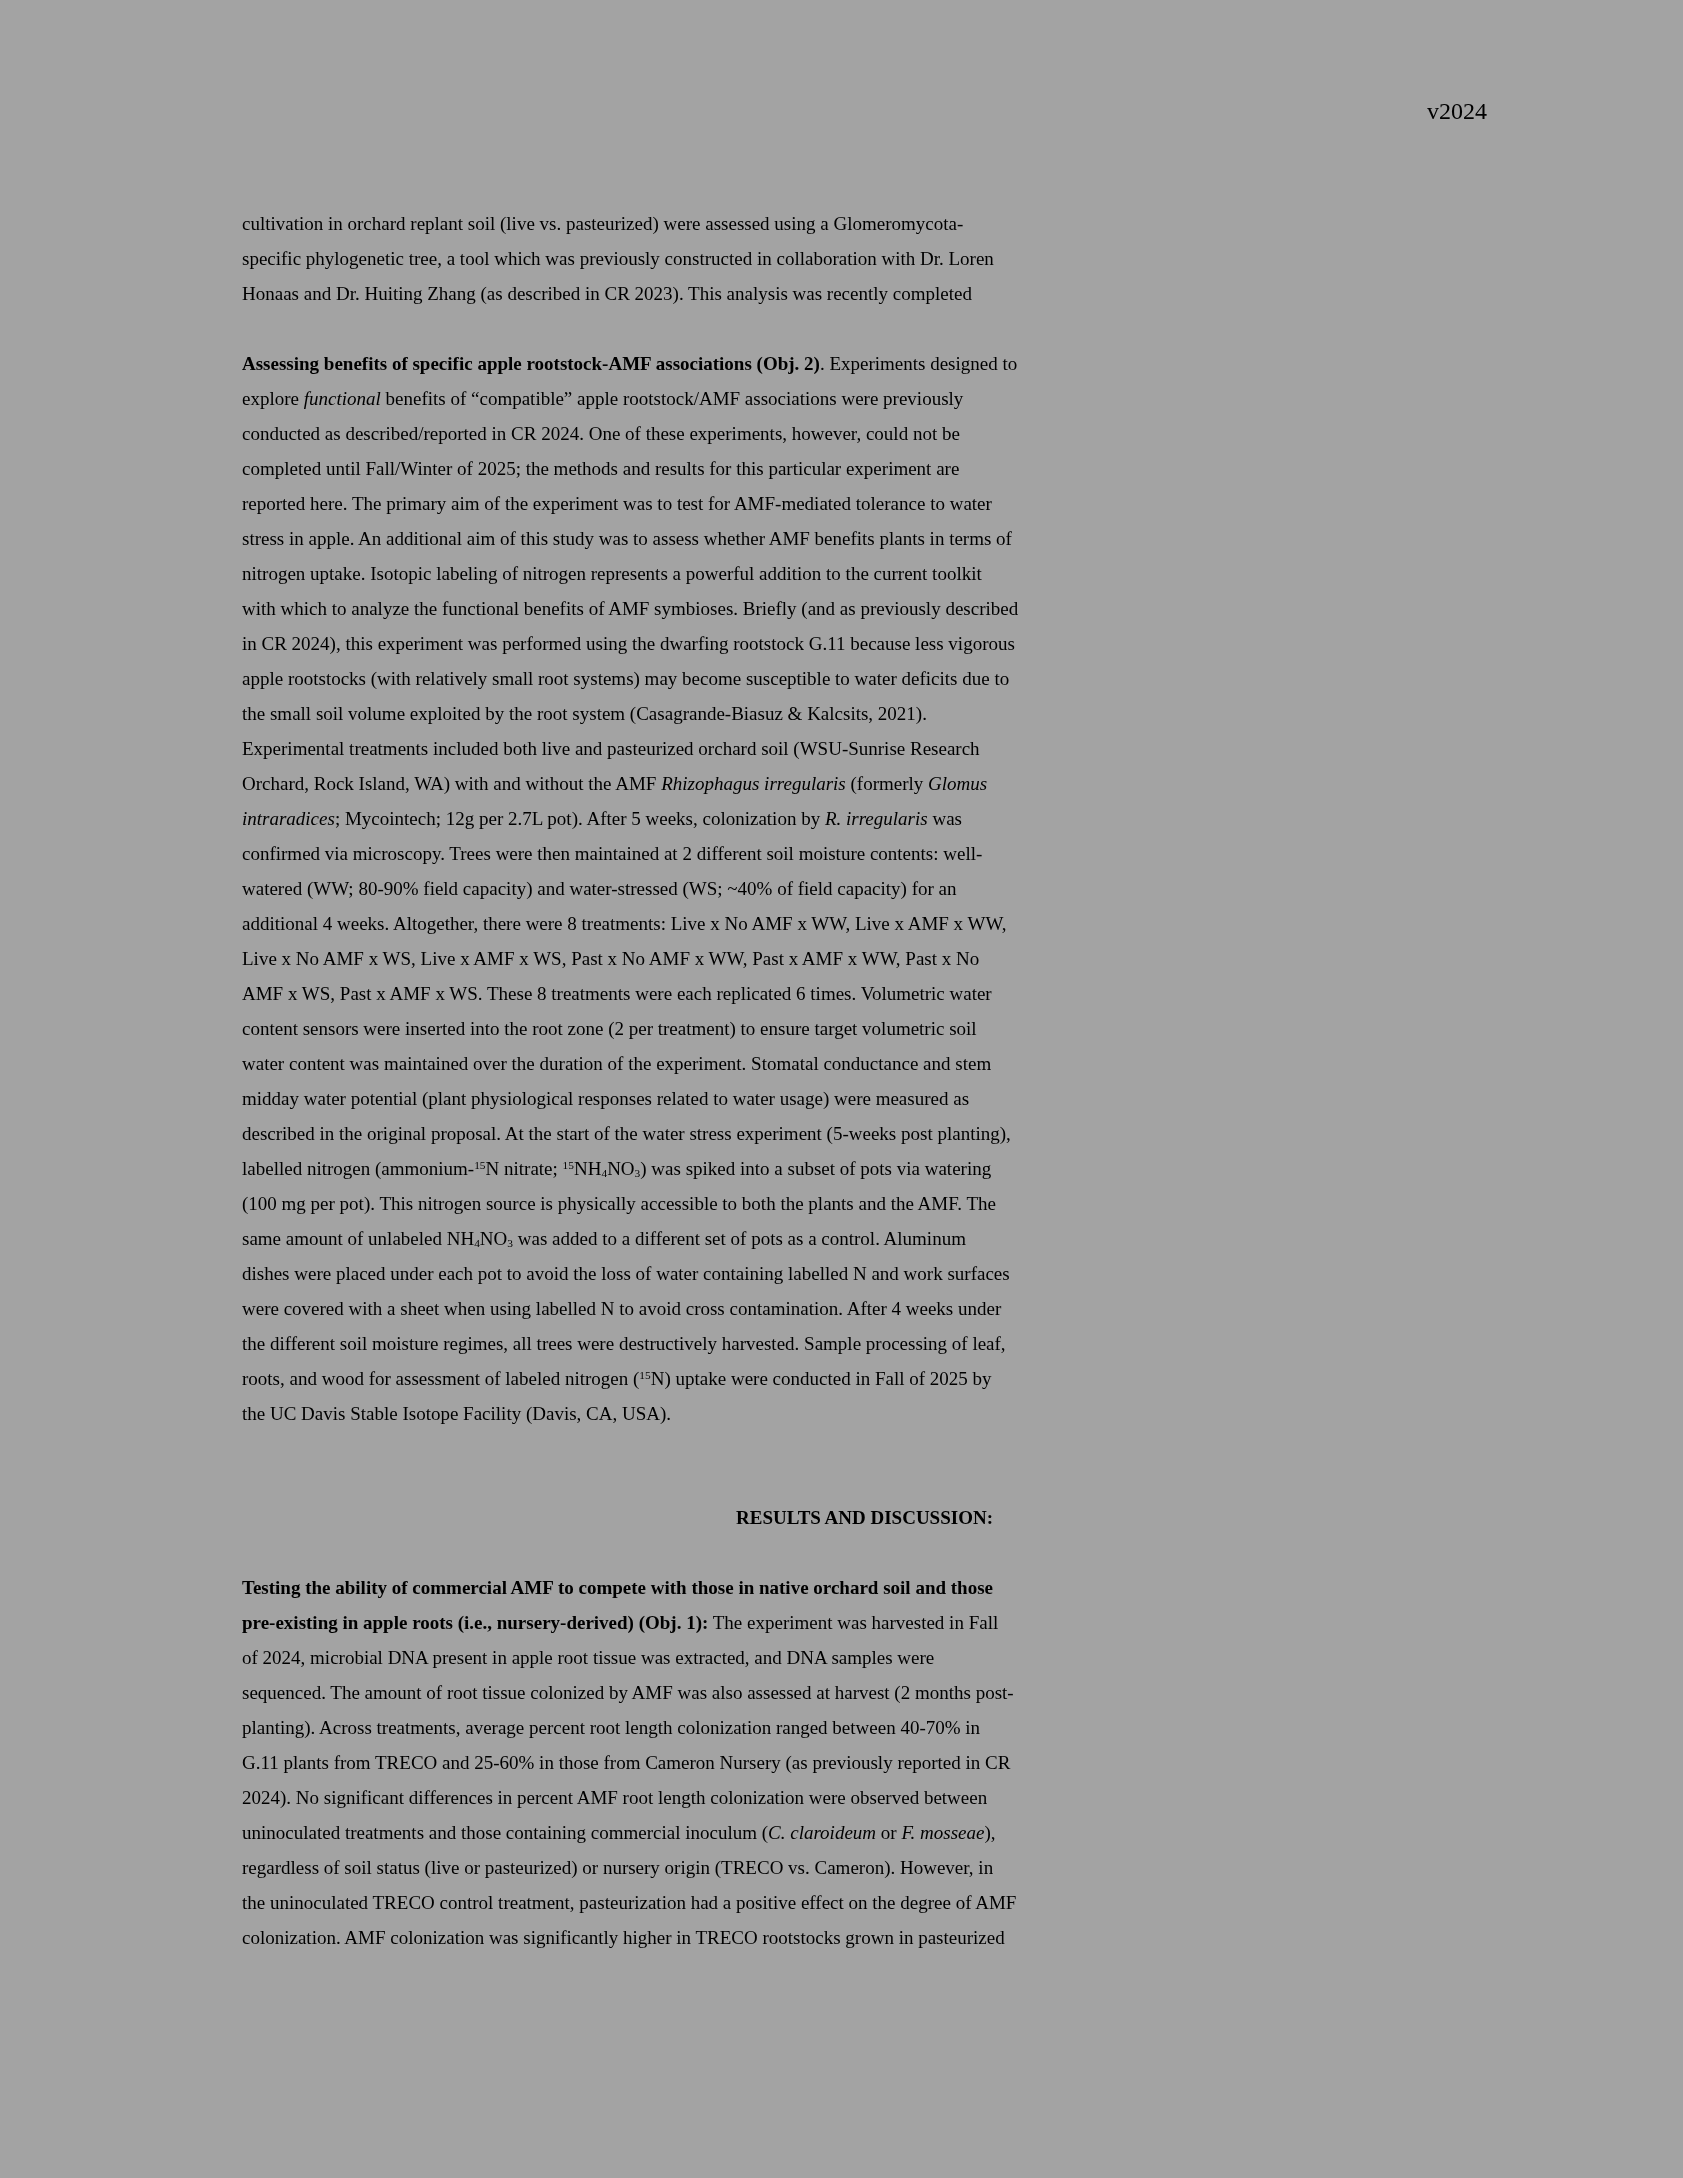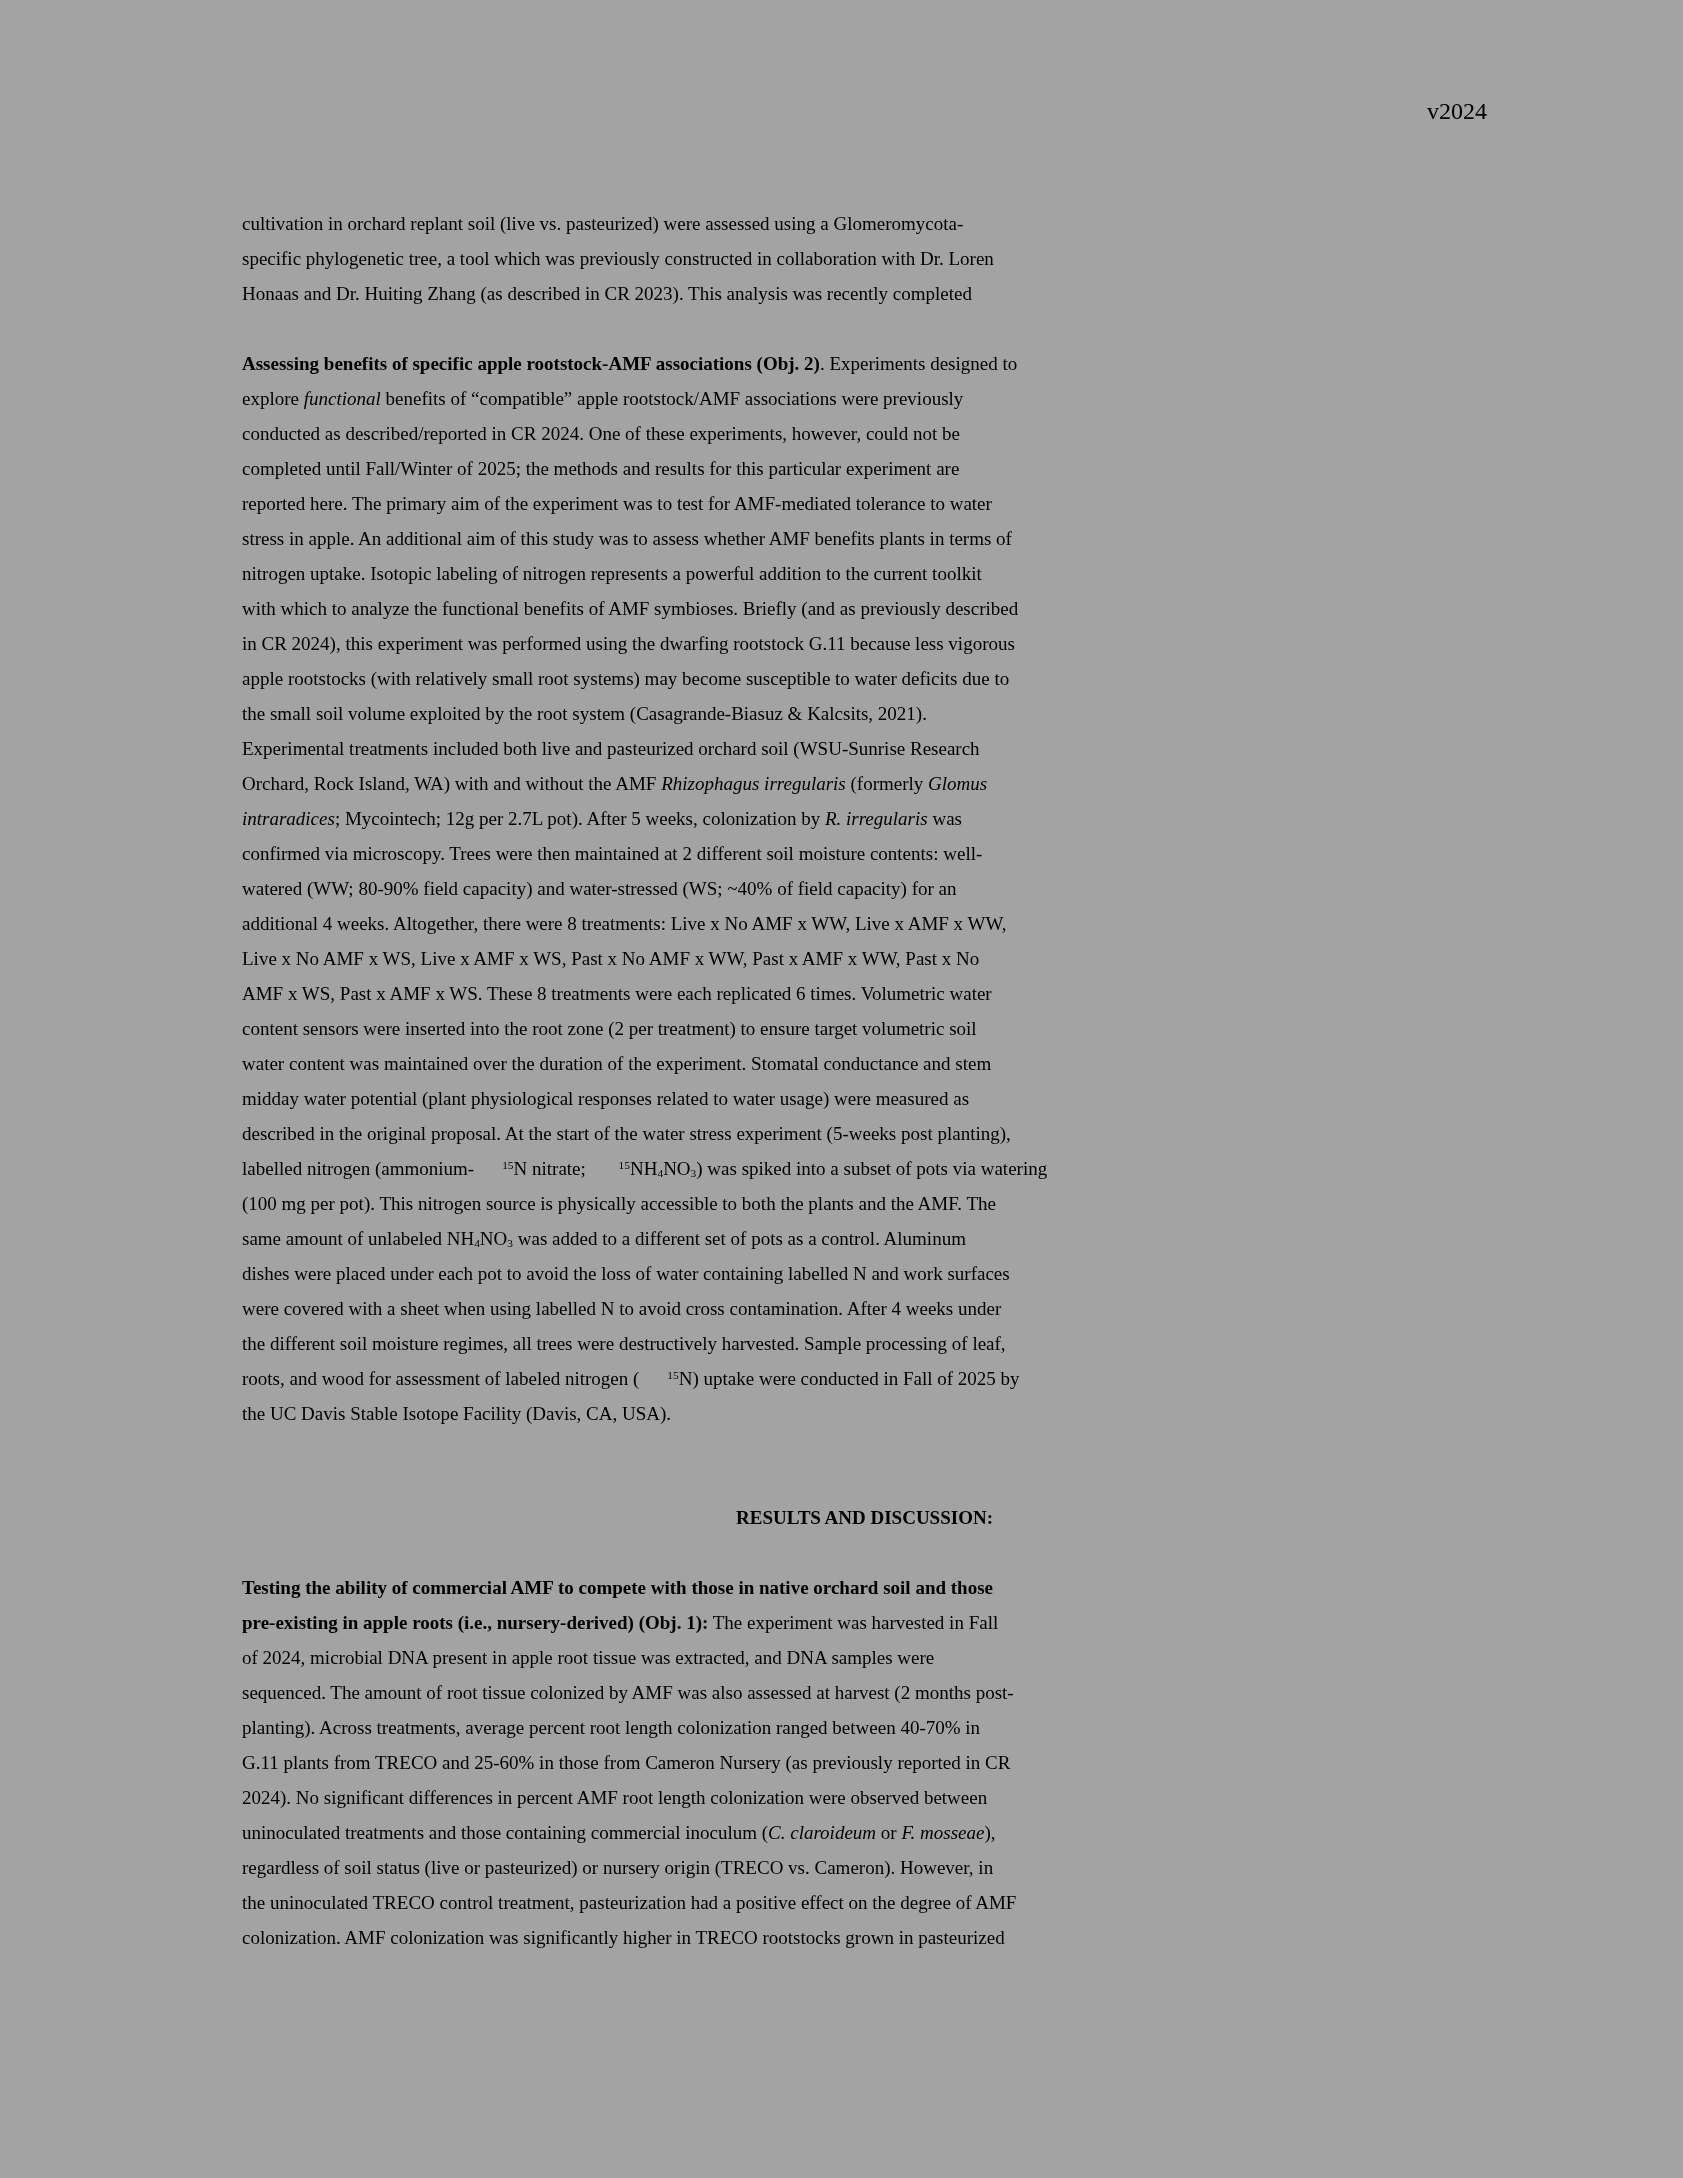--- a/index.html
+++ b/index.html
@@ -38,21 +38,20 @@
   .sec-methods-intro { margin-top: 80px; }
   .sec-obj2-methods { margin-top: 35px; }
   .sec-results-discussion-heading { margin-top: 69px; text-align: center; }
   .sec-obj1-results { margin-top: 35px; }
   .f-b { font-weight: bold; }
   .f-i { font-style: italic; }
   .f-sup {
     font-size: 0.60em;
     position: relative;
     top: -0.55em;
-    margin-left: 28px;
   }
   .f-sub {
     font-size: 0.60em;
     position: relative;
     top: 0.20em;
   }
 </style>
 </head>
 <body>
 

